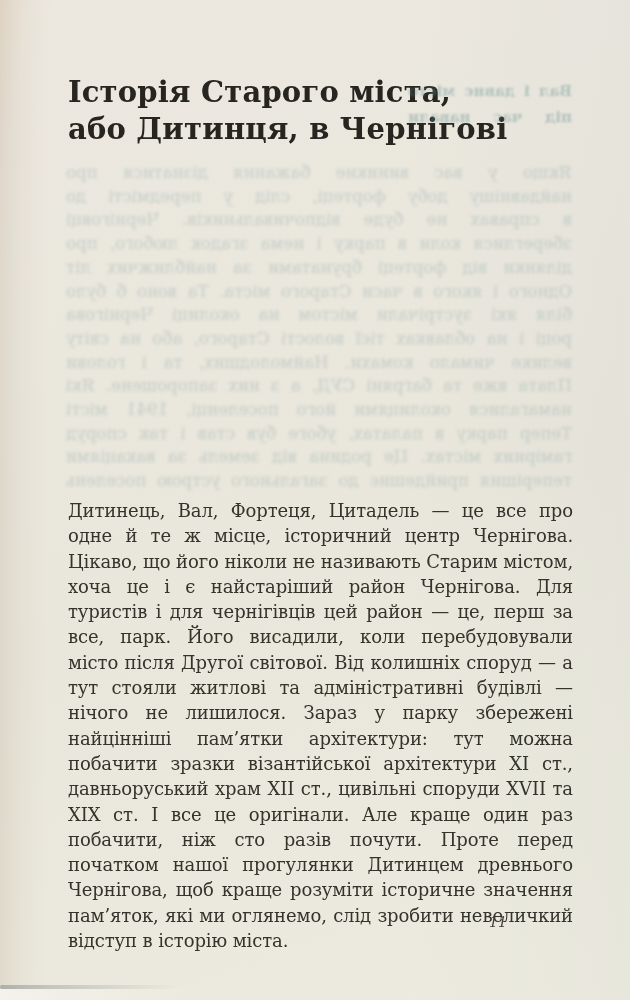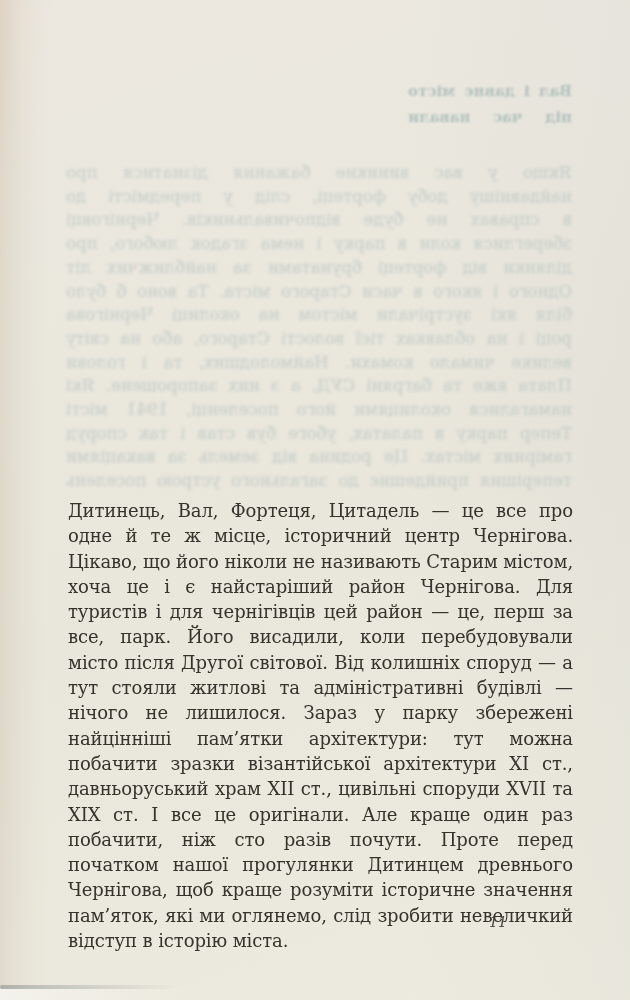--- a/index.html
+++ b/index.html
@@ -74,20 +74,24 @@
   }
 </style>
 </head>
 <body>
 
 <div class="page">
 
   <div class="gutter-shade"></div>
   <div class="right-shade"></div>
 
+  <h1 class="chapter-title">
+    <span class="tline">Історія Старого міста,</span>
+    <span class="tline">або Дитинця, в Чернігові</span>
+  </h1>
 
   <div class="ghost-heading">
     <div class="ghost-line">Вал і давнє місто</div>
     <div class="ghost-line">під час навали</div>
   </div>
 
   <div class="ghost-block">
     <div class="ghost-line">Якщо у вас виникне бажання дізнатися про</div>
     <div class="ghost-line">найдавнішу добу фортеці, слід у передмісті до</div>
     <div class="ghost-line">в справах не буде відпочивальників. Черніговці</div>

